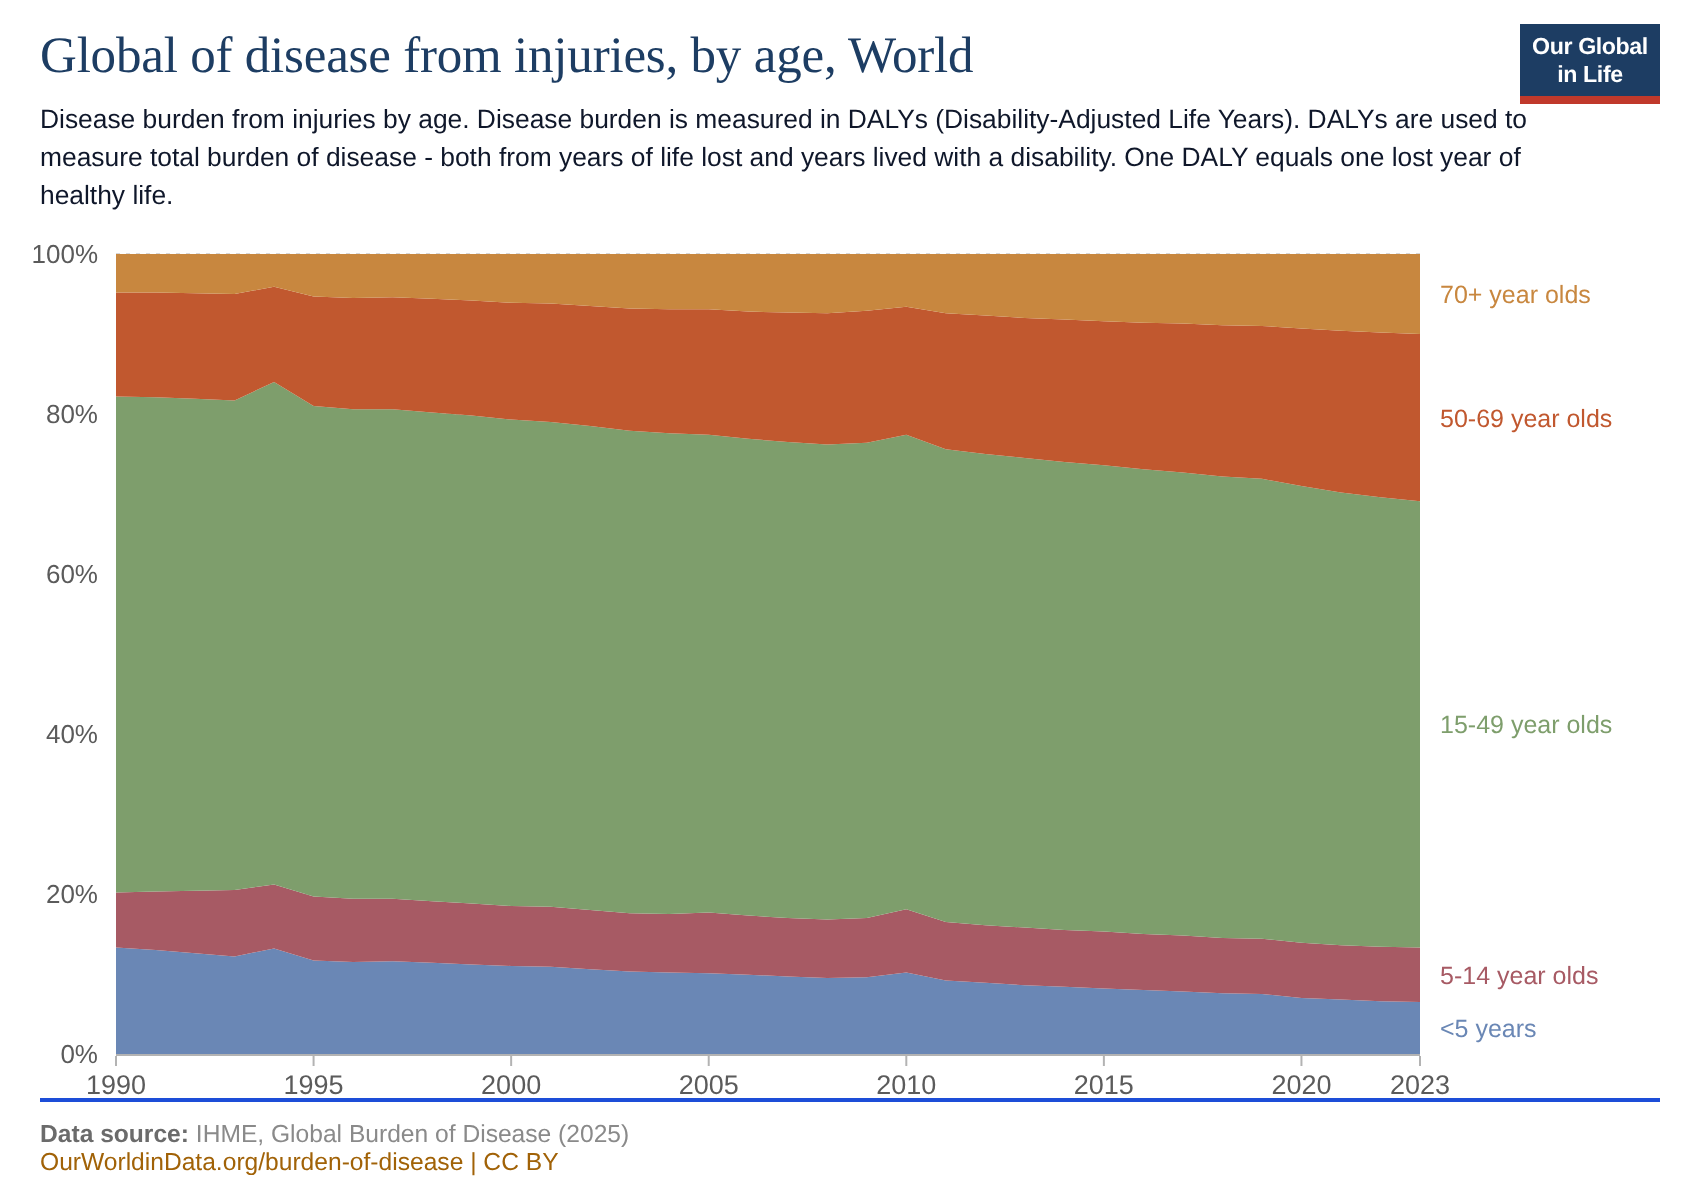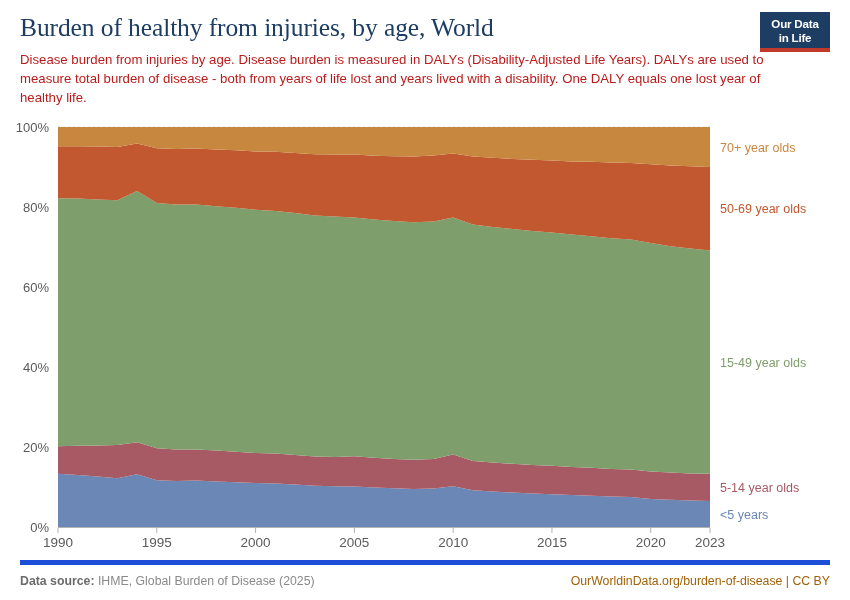--- a/index.html
+++ b/index.html
@@ -11,21 +11,21 @@
   .page{width:850px;height:600px;position:relative;box-sizing:border-box;}
 
   
   .header{padding:14px 20px 0 20px;position:relative;}
   .title{
     font-family:"Liberation Serif", serif;
     font-size:25.5px;font-weight:400;color:#1d3d63;
     letter-spacing:-0.1px;line-height:1.1;margin:0 0 9px 0;
   }
   .subtitle{
-    font-size:13.2px;color:#b91c1c;line-height:1.42;margin:0;
+    font-size:13.2px;color:#0f172a;line-height:1.42;margin:0;
     max-width:745px;font-weight:400;
   }
   .logo{
     position:absolute;right:20px;top:12px;
     width:70px;background:#1d3d63;
     border-bottom:4px solid #c0392b;
     text-align:center;padding:5px 0 4px 0;
     box-sizing:border-box;
   }
   .logo-line{
@@ -38,37 +38,37 @@
   .chart-wrap{position:absolute;left:0;top:110px;width:850px;height:450px;}
   .svg-chart{display:block;}
 
   .ytick{font-size:13px;fill:#5b5b5b;font-family:"Liberation Sans",sans-serif;}
   .xtick{font-size:13.5px;fill:#5b5b5b;font-family:"Liberation Sans",sans-serif;}
   .serieslabel{font-size:12.5px;font-family:"Liberation Sans",sans-serif;}
 
   
   .footer{
     position:absolute;left:20px;right:20px;bottom:12px;
-    border-top:5px solid #1d4ed8;padding-top:9px;
+    border-top:2px solid #1d4ed8;padding-top:9px;
     display:flex;justify-content:space-between;align-items:baseline;
-    font-size:12.3px;color:#8a8a8a;
+    font-size:12.3px;color:#8a8a8a;flex-direction:column;
   }
   .src-label{font-weight:700;color:#6b6b6b;}
   .footer-right{color:#a16207;}
 </style>
 </head>
 <body>
 
 <div class="page">
 
   <div class="header">
-    <h1 class="title">Burden of healthy from injuries, by age, World</h1>
+    <h1 class="title">Global of disease from injuries, by age, World</h1>
     <p class="subtitle">Disease burden from injuries by age. Disease burden is measured in DALYs (Disability-Adjusted Life Years). DALYs are used to measure total burden of disease - both from years of life lost and years lived with a disability. One DALY equals one lost year of healthy life.</p>
     <div class="logo">
-      <div class="logo-line">Our Data</div>
+      <div class="logo-line">Our Global</div>
       <div class="logo-line">in Life</div>
     </div>
   </div>
 
   <div class="chart-wrap">
     <svg class="svg-chart" id="chart-svg" width="850" height="450" viewBox="0 0 850 450">
       <g id="gridlines">
           <line x1="58" x2="710" y1="417" y2="417" stroke="#b3b3b3" stroke-width="1" stroke-dasharray="none"></line>
           <line x1="58" x2="710" y1="337" y2="337" stroke="#d8d8d8" stroke-width="1" stroke-dasharray="2,3"></line>
           <line x1="58" x2="710" y1="257" y2="257" stroke="#d8d8d8" stroke-width="1" stroke-dasharray="2,3"></line>

